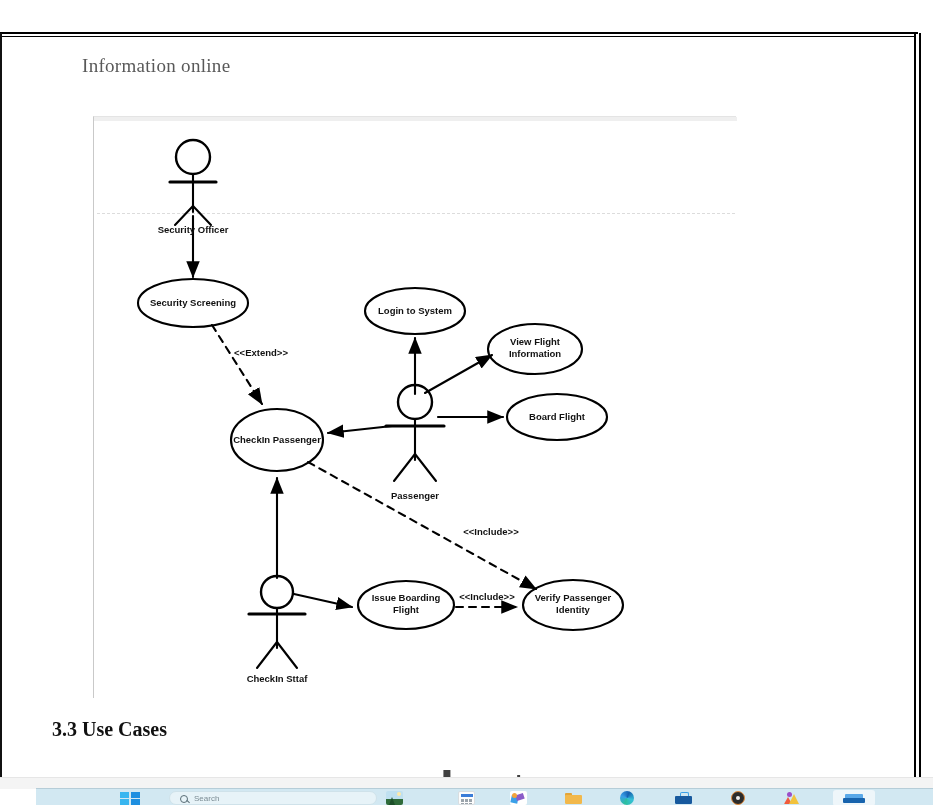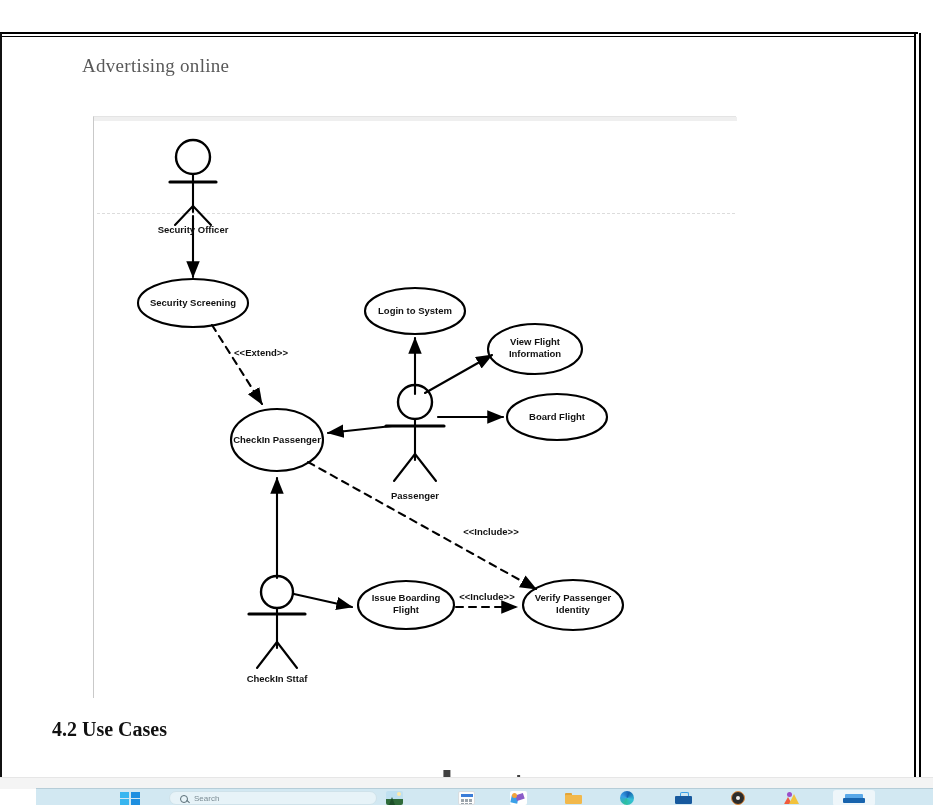--- a/index.html
+++ b/index.html
@@ -237,21 +237,21 @@
 <div id="screen">
 
   <div class="top-rule"></div>
   <div class="top-rule-2"></div>
   <div class="left-edge-line"></div>
   <div class="right-edge-line"></div>
   <div class="right-edge-line-2"></div>
 
   <div class="page-canvas"></div>
 
-  <div class="doc-heading-top">Advertising online</div>
+  <div class="doc-heading-top">Information online</div>
 
   <div class="diagram-frame">
     <div class="diagram-frame-topbar"></div>
   </div>
   <div class="diagram-dotted-rule"></div>
 
   <svg class="diagram-svg" viewBox="93 116 643 582">
     <defs>
       <marker id="arrowSolid" markerWidth="9" markerHeight="9" refX="7.5" refY="3.2" orient="auto" markerUnits="strokeWidth">
         <path d="M0,0 L8,3.2 L0,6.4 z" fill="#000"></path>
@@ -330,21 +330,21 @@
       <text x="406" y="613">Flight</text>
       <text x="573" y="601">Verify Passenger</text>
       <text x="573" y="613">Identity</text>
 
       <text x="261" y="356">&lt;&lt;Extend&gt;&gt;</text>
       <text x="491" y="535">&lt;&lt;Include&gt;&gt;</text>
       <text x="487" y="600">&lt;&lt;Include&gt;&gt;</text>
     </g>
   </svg>
 
-  <div class="doc-heading-bottom">4.2 Use Cases</div>
+  <div class="doc-heading-bottom">3.3 Use Cases</div>
 
   <div class="watermark">نفــذلي</div>
 
   <div class="desktop-strip"></div>
 
   <div class="taskbar">
 
     <div class="tb-item tb-start">
       <span></span>
       <span></span>

